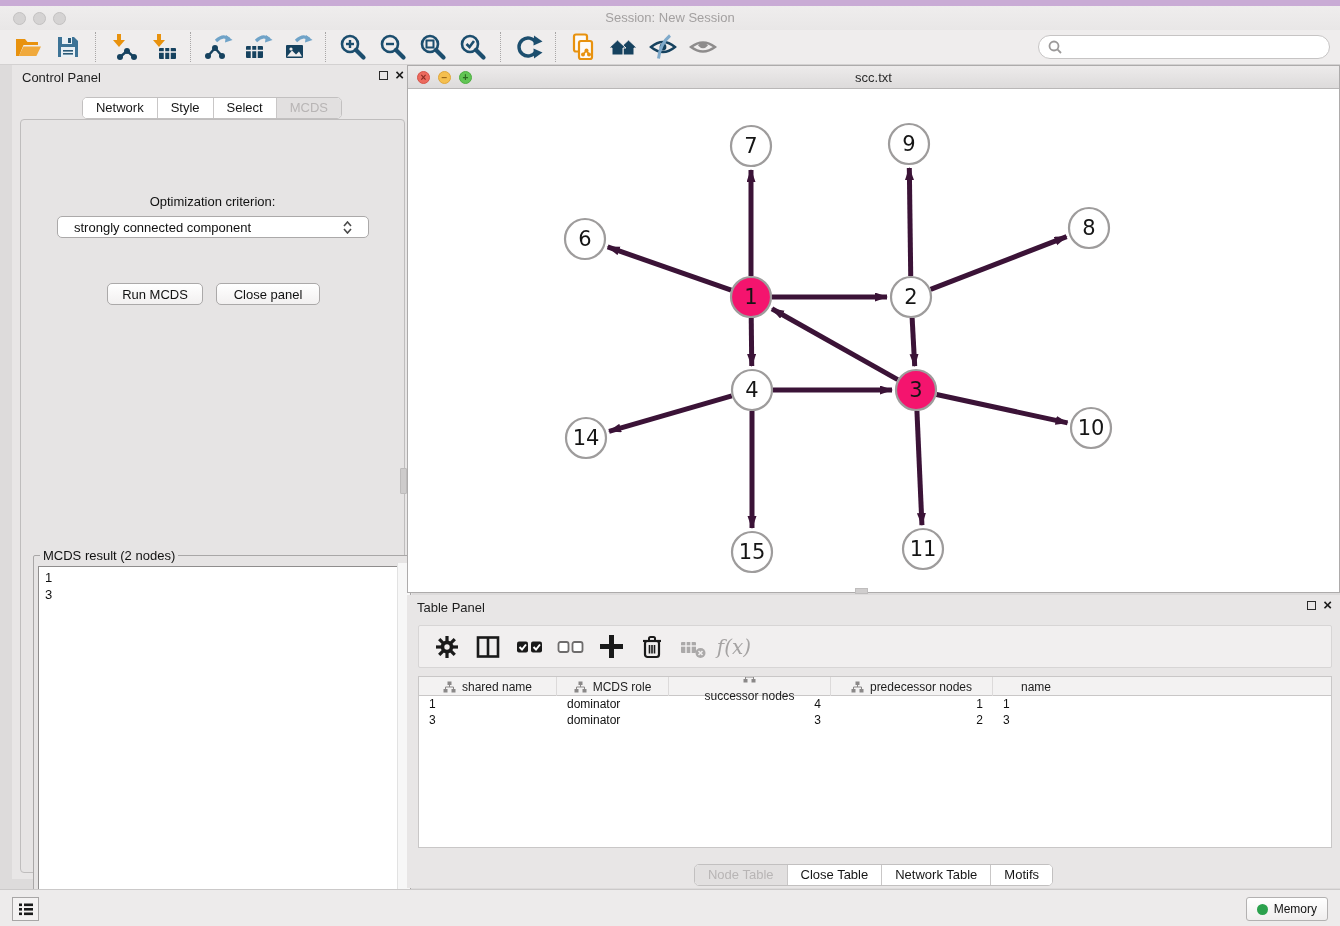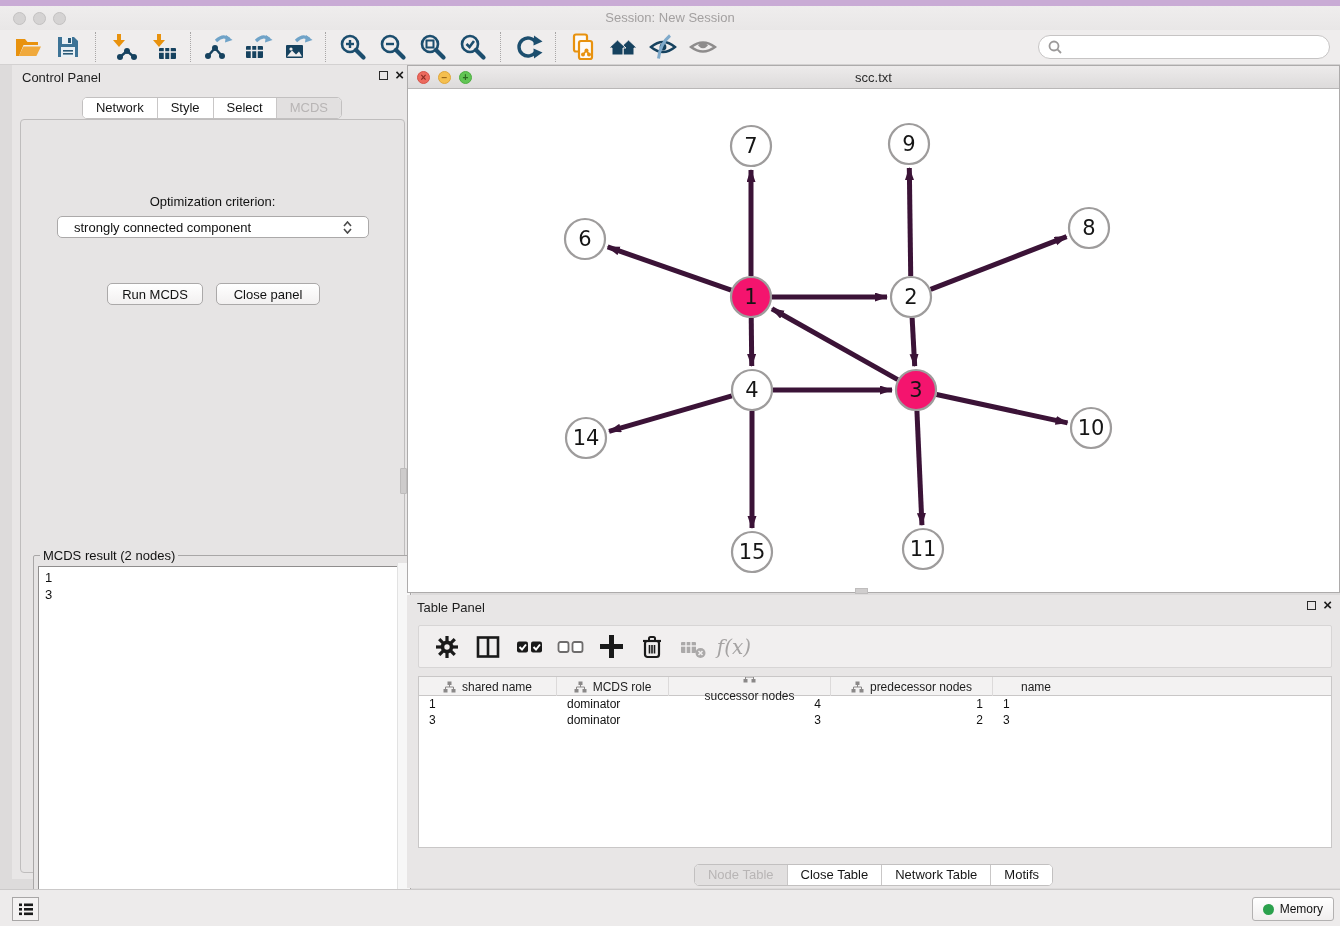--- a/index.html
+++ b/index.html
@@ -98,21 +98,21 @@
   .tr { display:flex; height:16px; }
   .td { font-size:12px; color:#111; padding:0 10px; line-height:16px; overflow:hidden; }
 
   #tp-tabs { position:absolute; left:0; width:933px; top:269px; display:flex; justify-content:center; }
 
   
   #status-bar { position:absolute; left:0; top:889px; width:1340px; height:37px; background:#EDEBEB;
     border-top:1px solid #CBC9C9; }
   #list-btn { position:absolute; left:12px; top:7px; width:27px; height:24px; background:#F4F2F2;
     border:1px solid #A8A6A6; display:flex; align-items:center; justify-content:center; }
-  #memory-btn { position:absolute; right:6px; top:7px; height:24px; background:linear-gradient(#FFFFFF,#F0EEEE);
+  #memory-btn { position:absolute; right:12px; top:7px; height:24px; background:linear-gradient(#FFFFFF,#F0EEEE);
     border:1px solid #B3B1B1; border-radius:3px; display:flex; align-items:center; gap:6px;
     padding:0 10px; font-size:12px; color:#111; }
   #memory-dot { width:11px; height:11px; border-radius:50%; background:#2BA14D; }
 </style>
 </head>
 <body>
 
 <div id="app">
 
   <div id="top-strip"></div>

